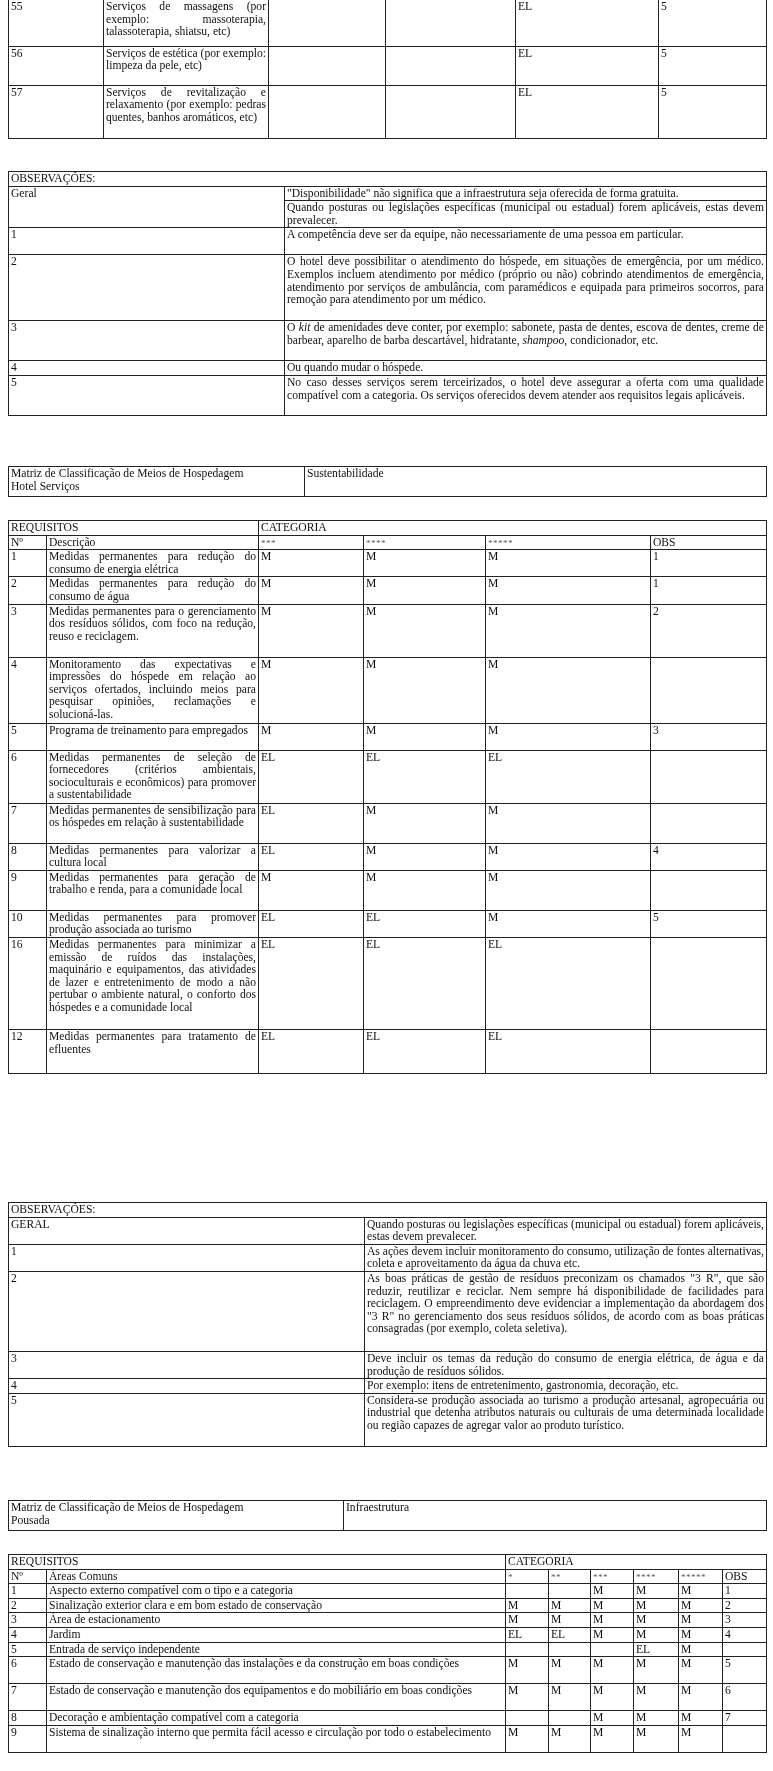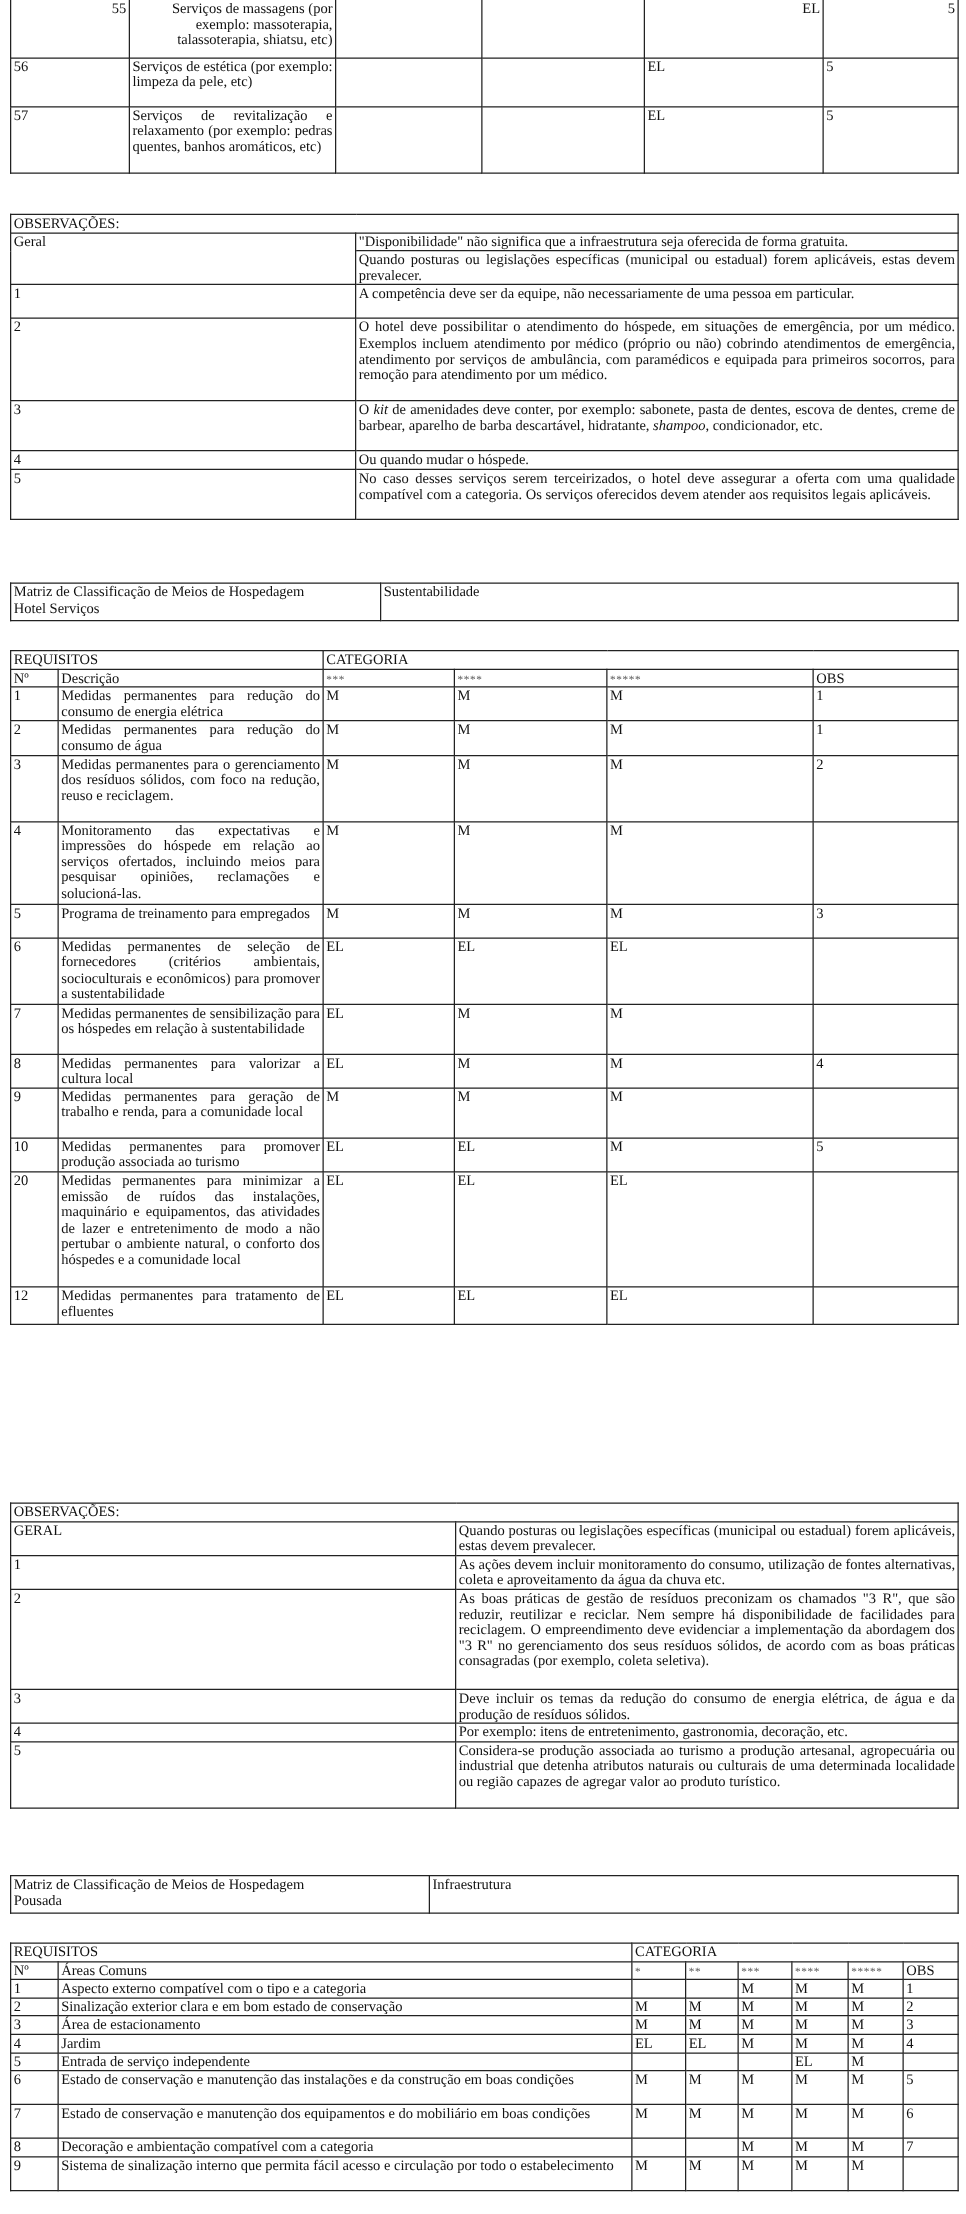--- a/index.html
+++ b/index.html
@@ -4,21 +4,21 @@
 <style>
   html, body { margin: 0; padding: 0; background: #ffffff; }
   body {
     width: 773px; height: 1771px; position: relative; overflow: hidden;
     font-family: "Liberation Serif", serif; font-size: 11.6px; color: #111;
     line-height: 12.6px;
   }
   table { border-collapse: collapse; position: absolute; left: 8px; table-layout: fixed; }
   td { border: 1px solid #222; vertical-align: top; padding: 1px 2px 0 2px; }
   .j { text-align: justify; }
-  .nb { border-top: none; text-align: right; }
+  .nb { border-top: none; }
   .star { font-size: 9px; color: #555; letter-spacing: 0.5px; }
   em { }
 </style>
 </head>
 <body>
 
 <table style="top:0px; width:758px;">
   <colgroup>
       <col style="width:95px">
       <col style="width:165px">
@@ -206,28 +206,28 @@
   </tr>
   <tr style="height:27px">
     <td>10</td>
         <td class="j">Medidas permanentes para promover produção associada ao turismo</td>
         <td>EL</td>
         <td>EL</td>
         <td>M</td>
         <td>5</td>
   </tr>
   <tr style="height:92px">
-    <td>20</td>
+    <td>16</td>
         <td class="j">Medidas permanentes para minimizar a emissão de ruídos das instalações, maquinário e equipamentos, das atividades de lazer e entretenimento de modo a não pertubar o ambiente natural, o conforto dos hóspedes e a comunidade local</td>
         <td>EL</td>
         <td>EL</td>
         <td>EL</td>
         <td></td>
   </tr>
-  <tr style="height:30px">
+  <tr style="height:44px">
     <td>12</td>
         <td class="j">Medidas permanentes para tratamento de efluentes</td>
         <td>EL</td>
         <td>EL</td>
         <td>EL</td>
         <td></td>
   </tr>
 </tbody>
   </table>
 

